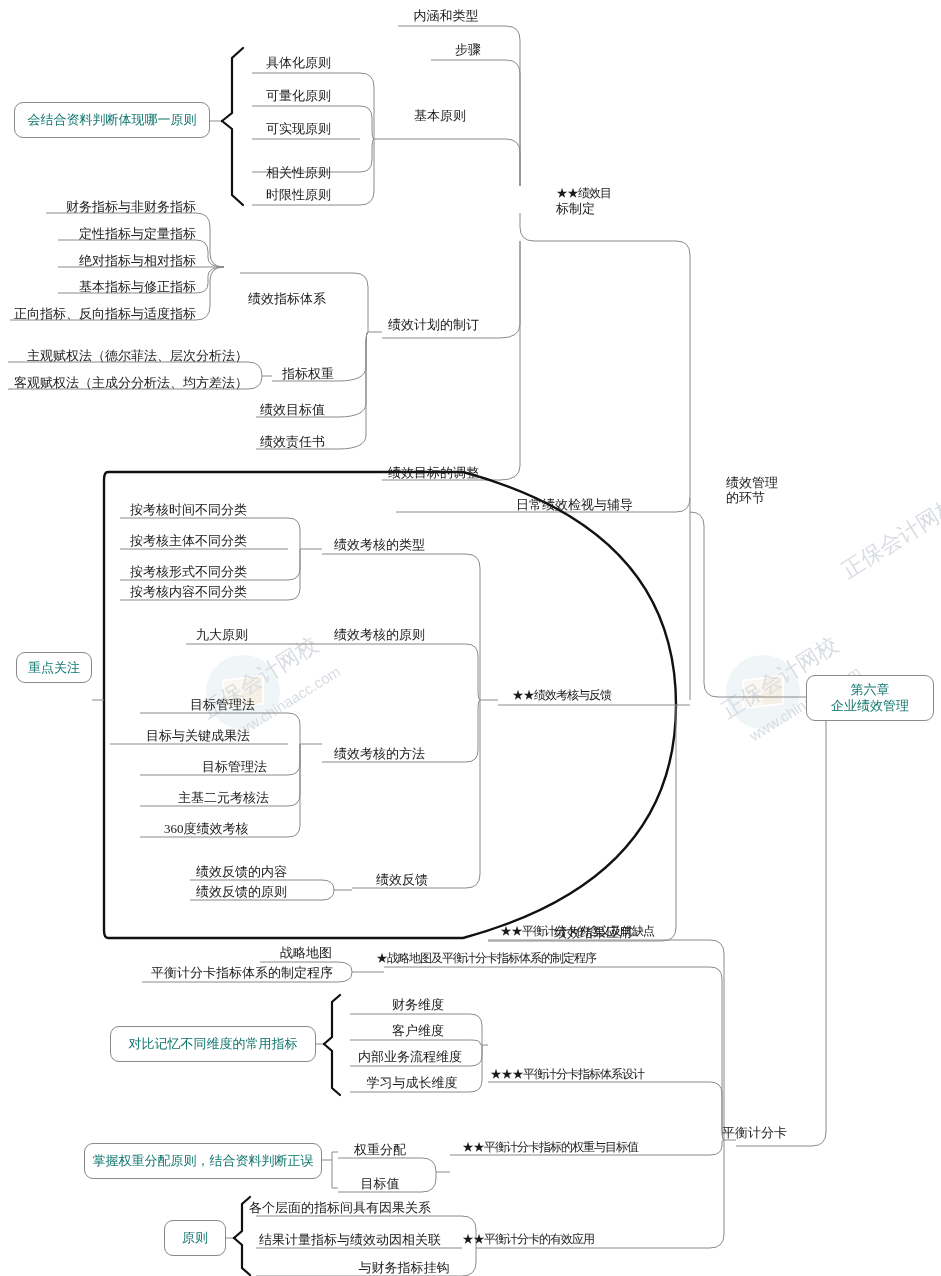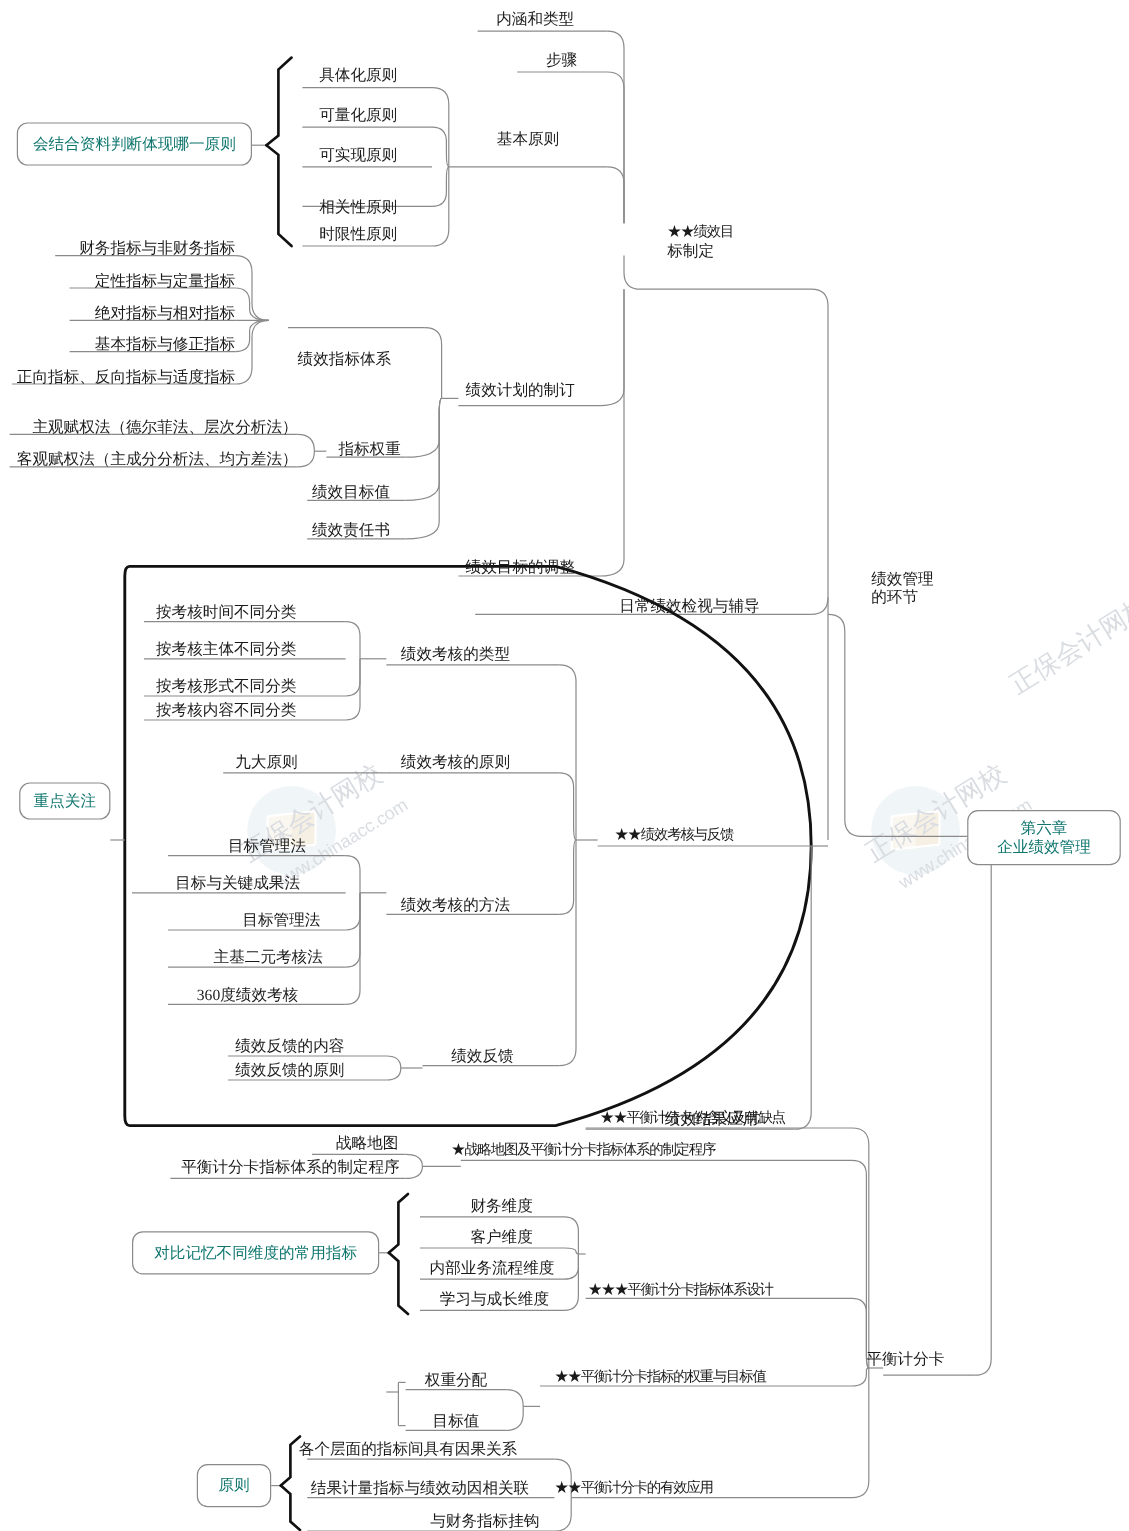--- a/index.html
+++ b/index.html
@@ -335,20 +335,21 @@
 
   <div class="box" style="left:110px;top:1026px;width:206px;height:36px;">对比记忆不同维度的常用指标</div>
 
   <div class="node leaf c" style="left:418px;top:997px;">财务维度</div>
   <div class="node leaf c" style="left:418px;top:1023px;text-align:center;">客户维度</div>
   <div class="node leaf c" style="left:410px;top:1049px;">内部业务流程维度</div>
   <div class="node leaf c" style="left:412px;top:1075px;">学习与成长维度</div>
 
   <div class="node leaf star" style="left:490px;top:1067px;">★★★平衡计分卡指标体系设计</div>
 
+  <div class="box" style="left:84px;top:1143px;width:238px;height:36px;">掌握权重分配原则，结合资料判断正误</div>
   <div class="node leaf c" style="left:380px;top:1142px;">权重分配</div>
   <div class="node leaf c" style="left:380px;top:1176px;">目标值</div>
   <div class="node leaf star" style="left:462px;top:1140px;">★★平衡计分卡指标的权重与目标值</div>
 
   <div class="box" style="left:164px;top:1220px;width:62px;height:36px;">原则</div>
   <div class="node leaf c" style="left:340px;top:1200px;">各个层面的指标间具有因果关系</div>
   <div class="node leaf c" style="left:350px;top:1232px;">结果计量指标与绩效动因相关联</div>
   <div class="node leaf c" style="left:404px;top:1260px;">与财务指标挂钩</div>
   <div class="node leaf star" style="left:462px;top:1232px;">★★平衡计分卡的有效应用</div>
 

